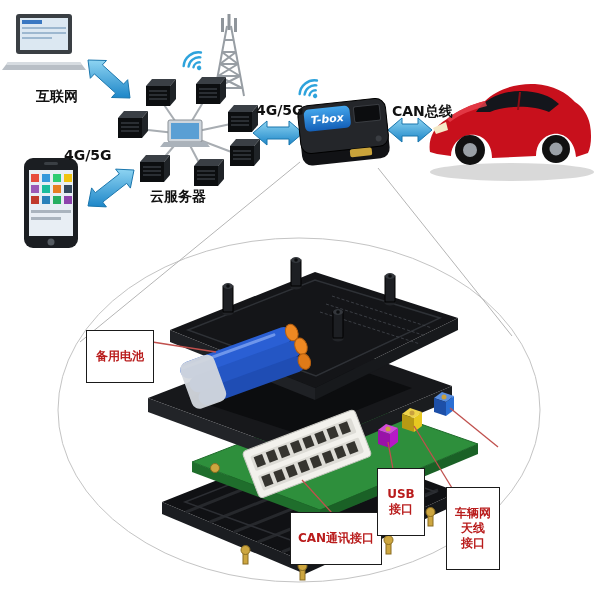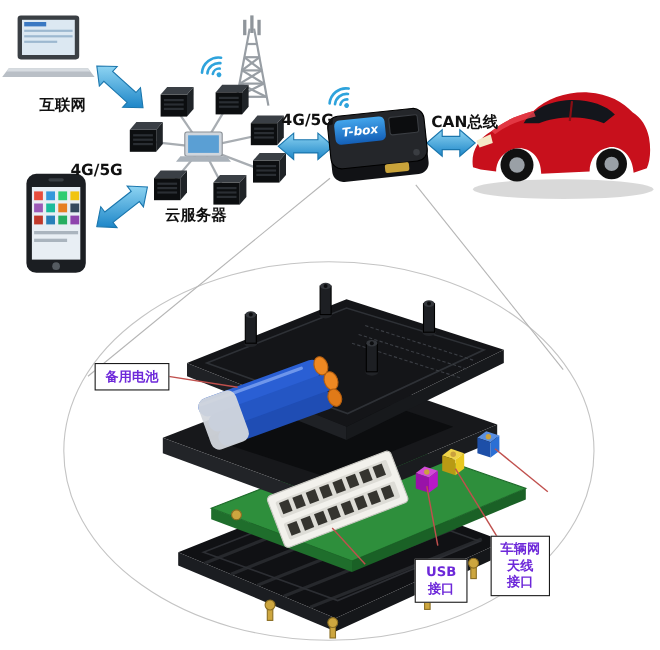--- a/index.html
+++ b/index.html
@@ -9,21 +9,21 @@
     font-family:"DejaVu Sans","Liberation Sans",sans-serif;
   }
   .page svg { position:absolute; left:0; top:0; }
   .lbl {
     position:absolute; color:#111;
     font:700 14px/1.2 "DejaVu Sans","Liberation Sans",sans-serif;
     white-space:nowrap;
   }
   .callout {
     position:absolute; background:#ffffff; border:1px solid #1a1a1a;
-    color:#6d28d9; text-align:center; padding:4px 3px;
+    color:#b91c1c; text-align:center; padding:18px 3px;
     font:700 12px/1.25 "DejaVu Sans","Liberation Sans",sans-serif;
     white-space:pre-line;
   }
   .tbox-name { font:italic 700 11px "DejaVu Sans","Liberation Sans",sans-serif; }
 </style>
 </head>
 <body>
 
 <div class="page">
 
@@ -320,19 +320,20 @@
   </g>
 </svg>
 
 <div class="lbl" style="left:36px;top:88px">互联网</div>
 <div class="lbl" style="left:64px;top:147px">4G/5G</div>
 <div class="lbl" style="left:150px;top:188px">云服务器</div>
 <div class="lbl" style="left:256px;top:102px">4G/5G</div>
 <div class="lbl" style="left:392px;top:103px">CAN总线</div>
 
 <div class="callout" style="left:86px;top:330px;width:60px">备用电池</div>
-<div class="callout" style="left:377px;top:508px;width:40px">USB
+<div class="callout" style="left:290px;top:512px;width:84px">CAN通讯接口</div>
+<div class="callout" style="left:377px;top:468px;width:40px">USB
 接口</div>
 <div class="callout" style="left:446px;top:487px;width:46px">车辆网
 天线
 接口</div>
 
 </div>
 
 </body></html>

